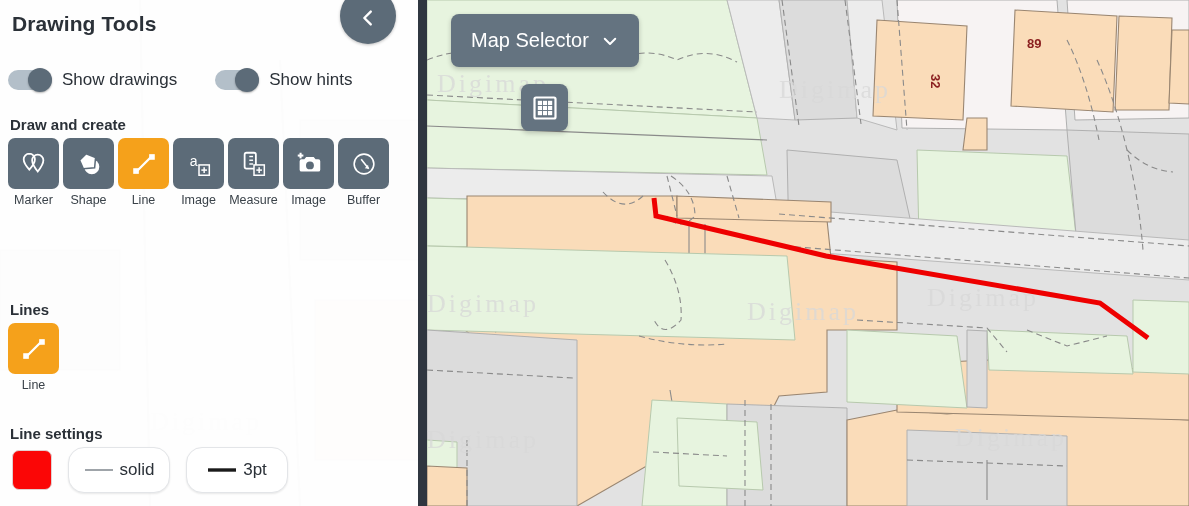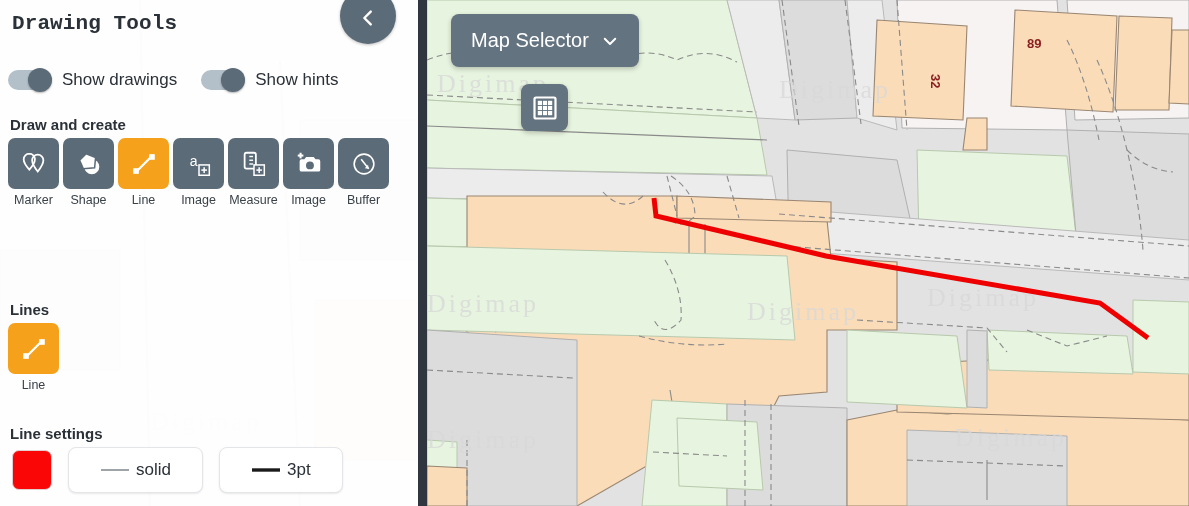--- a/index.html
+++ b/index.html
@@ -26,36 +26,35 @@
     position: absolute; inset: 0;
     opacity: 0.05;
     pointer-events: none;
   }
   #panel-content { position: relative; z-index: 2; }
 
   .panel-title {
     position: absolute; left: 12px; top: 12px;
     font-size: 21px; font-weight: bold; color: #2b3138;
     letter-spacing: 0.1px;
-    font-family: Liberation Mono, monospace;
   }
   #collapse-btn {
     position: absolute; right: 22px; top: -12px;
     width: 56px; height: 56px; border-radius: 50%;
     background: #5c6b78;
     border: none; cursor: pointer;
     display: flex; align-items: center; justify-content: center;
     box-shadow: 0 1px 3px rgba(0,0,0,0.25);
     z-index: 5;
   }
   #collapse-btn svg { margin-top: 4px; }
 
   .toggle-row {
     position: absolute; left: 8px; top: 70px;
-    display: flex; align-items: center; gap: 0;
+    display: flex; align-items: center; gap: 14px;
   }
   .toggle-group { display: flex; align-items: center; margin-right: 24px; }
   .switch {
     position: relative;
     width: 44px; height: 20px;
     border-radius: 10px;
     background: #b3bfc9;
     cursor: pointer;
     flex: 0 0 44px;
   }
@@ -118,26 +117,26 @@
     border: 1px solid #e2d0d0;
     cursor: pointer;
     flex: 0 0 40px;
   }
   .dropdown {
     margin-left: 16px;
     height: 46px;
     min-width: 102px;
     background: #ffffff;
     border: 1px solid #e3e5e8;
-    border-radius: 8px;
+    border-radius: 16px;
     box-shadow: 0 1px 2px rgba(0,0,0,0.09);
     display: flex; align-items: center; justify-content: center;
     gap: 6px;
     cursor: pointer;
-    padding: 0 31px;
+    padding: 0 14px;
   }
   .dropdown .dtext { font-size: 17px; color: #2b3138; }
 
   
   #divider {
     width: 9px; height: 506px;
     background: #2f3640;
     flex: 0 0 9px;
   }
 

